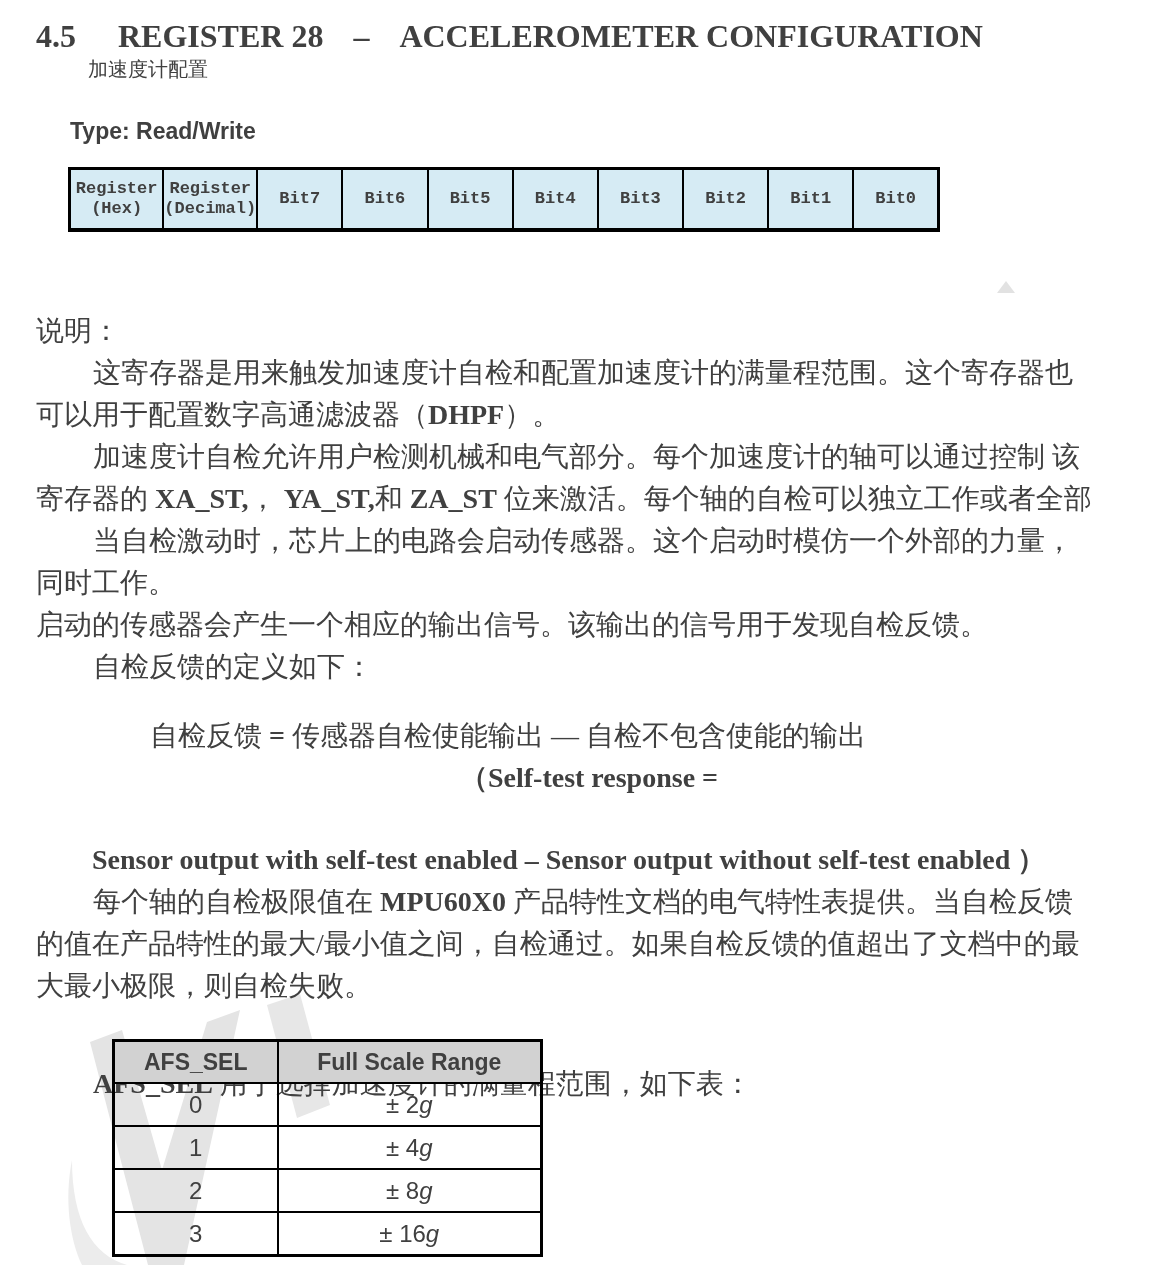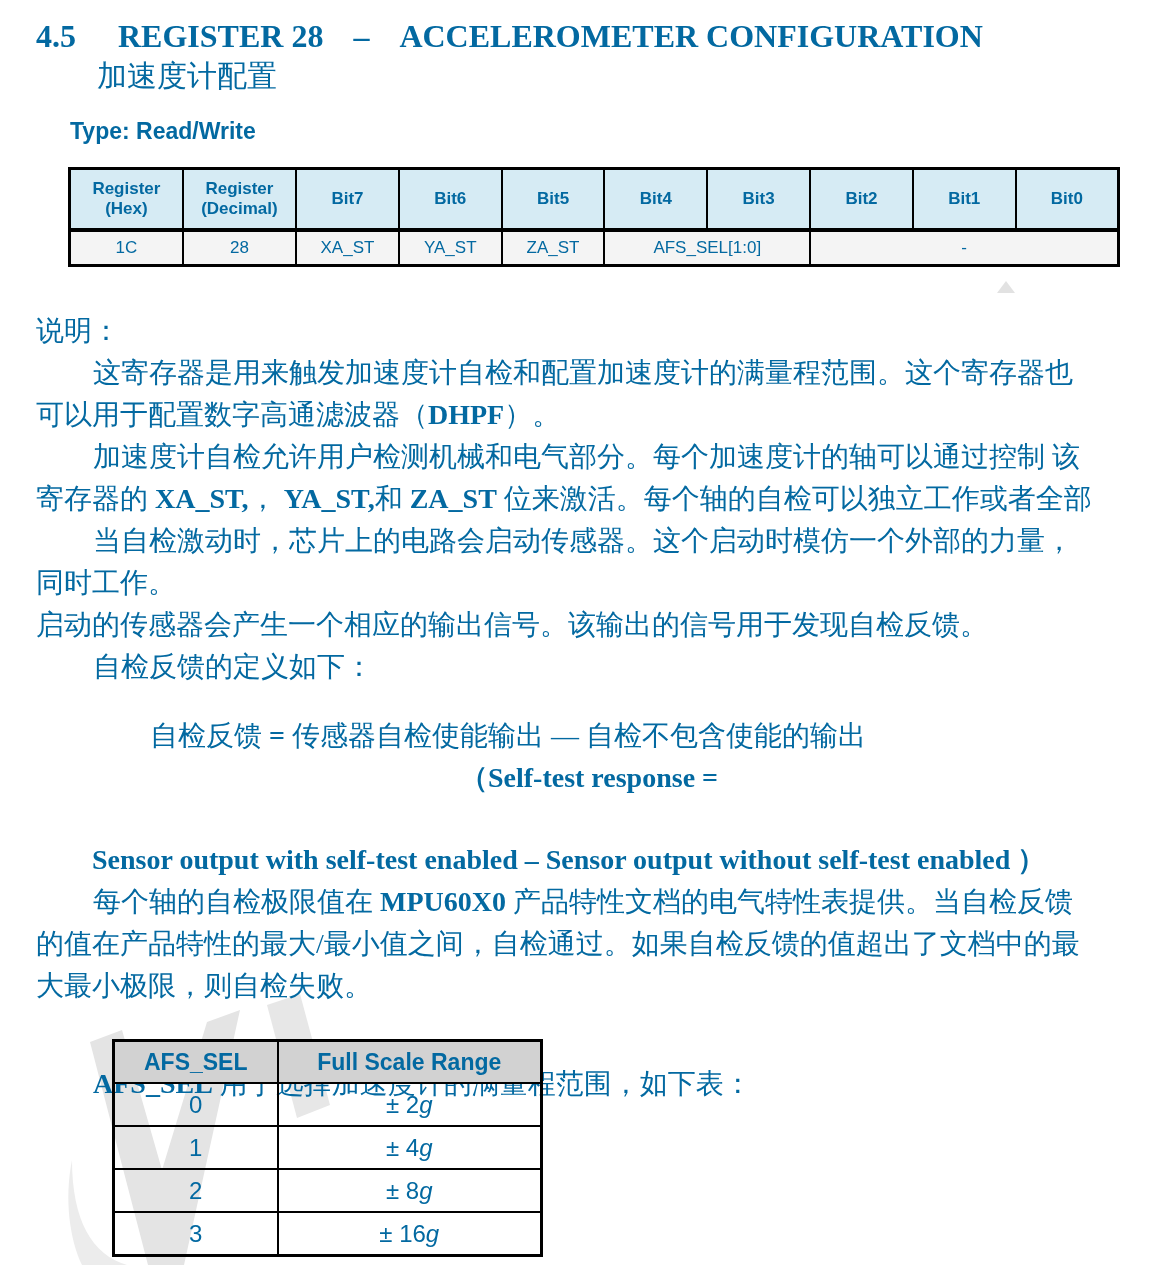--- a/index.html
+++ b/index.html
@@ -2,53 +2,53 @@
 <html><head>
 <meta charset="utf-8">
 <style>
   html,body{margin:0;padding:0;background:#ffffff;}
   .page{
     position:relative;
     width:1166px;height:1265px;
     background:#ffffff;
     overflow:hidden;
     font-family:"Liberation Serif", serif;
-    color:#0369a1;
+    color:#404040;
   }
   
   .wm-svg{position:absolute;left:62px;top:980px;z-index:0;}
   .wm-tri{
     position:absolute;left:997px;top:281px;z-index:0;
     width:0;height:0;
     border-left:9px solid transparent;
     border-right:9px solid transparent;
     border-bottom:12px solid #e2e2e2;
   }
   
   .h1{
     position:absolute;left:36px;top:18px;z-index:1;
     font-weight:bold;font-size:32px;letter-spacing:0;
     white-space:nowrap;display:flex;align-items:baseline;
   }
   .h1 .num{margin-right:42px;}
   .h1 .dash{margin:0 30px;}
   .subtitle{
-    position:absolute;left:97px;top:56px;z-index:1;
-    font-size:30px;white-space:nowrap;
+    position:absolute;left:88px;top:56px;z-index:1;
+    font-size:20px;white-space:nowrap;
   }
   .type-line{
     position:absolute;left:70px;top:118px;z-index:1;
     font-family:"Liberation Sans", sans-serif;
     font-weight:bold;font-size:23px;white-space:nowrap;
   }
   
   .reg-table{
     position:absolute;left:68px;top:167px;z-index:1;
-    width:1052px;border-collapse:collapse;table-layout:fixed;
-    font-family:Liberation Sans, sans-serif;
+    width:872px;border-collapse:collapse;table-layout:fixed;
+    font-family:Liberation Mono, monospace;
     border:3px solid #000;
   }
   .reg-table th{
     background:#d6ebf4;border:2px solid #000;border-bottom:4px solid #000;
     font-size:17px;font-weight:bold;line-height:20px;
     height:58px;text-align:center;vertical-align:middle;
     white-space:pre-line;padding:0;
   }
   .reg-table td{
     background:#f4f4f4;border:2px solid #000;
@@ -128,29 +128,20 @@
 (Decimal)</th>
       <th>Bit7</th>
       <th>Bit6</th>
       <th>Bit5</th>
       <th>Bit4</th>
       <th>Bit3</th>
       <th>Bit2</th>
       <th>Bit1</th>
       <th>Bit0</th>
     </tr>
-    <tr>
-      <td>1C</td>
-      <td>28</td>
-      <td>XA_ST</td>
-      <td>YA_ST</td>
-      <td>ZA_ST</td>
-      <td colspan="2">AFS_SEL[1:0]</td>
-      <td colspan="3">-</td>
-    </tr>
   </tbody>
     </table>
 
   <div class="body-text">
       <div class="bline"><span>说明：</span></div>
       <div class="bline ind"><span>这寄存器是用来触发加速度计自检和配置加速度计的满量程范围。这个寄存器也</span></div>
       <div class="bline"><span>可以用于配置数字高通滤波器（</span><span class="b">DHPF</span><span>）。</span></div>
       <div class="bline ind"><span>加速度计自检允许用户检测机械和电气部分。每个加速度计的轴可以通过控制 该</span></div>
       <div class="bline"><span>寄存器的 </span><span class="b">XA_ST,</span><span>， </span><span class="b">YA_ST,</span><span>和 </span><span class="b">ZA_ST</span><span> 位来激活。每个轴的自检可以独立工作或者全部</span></div>
       <div class="bline ind"><span>当自检激动时，芯片上的电路会启动传感器。这个启动时模仿一个外部的力量，</span></div>

